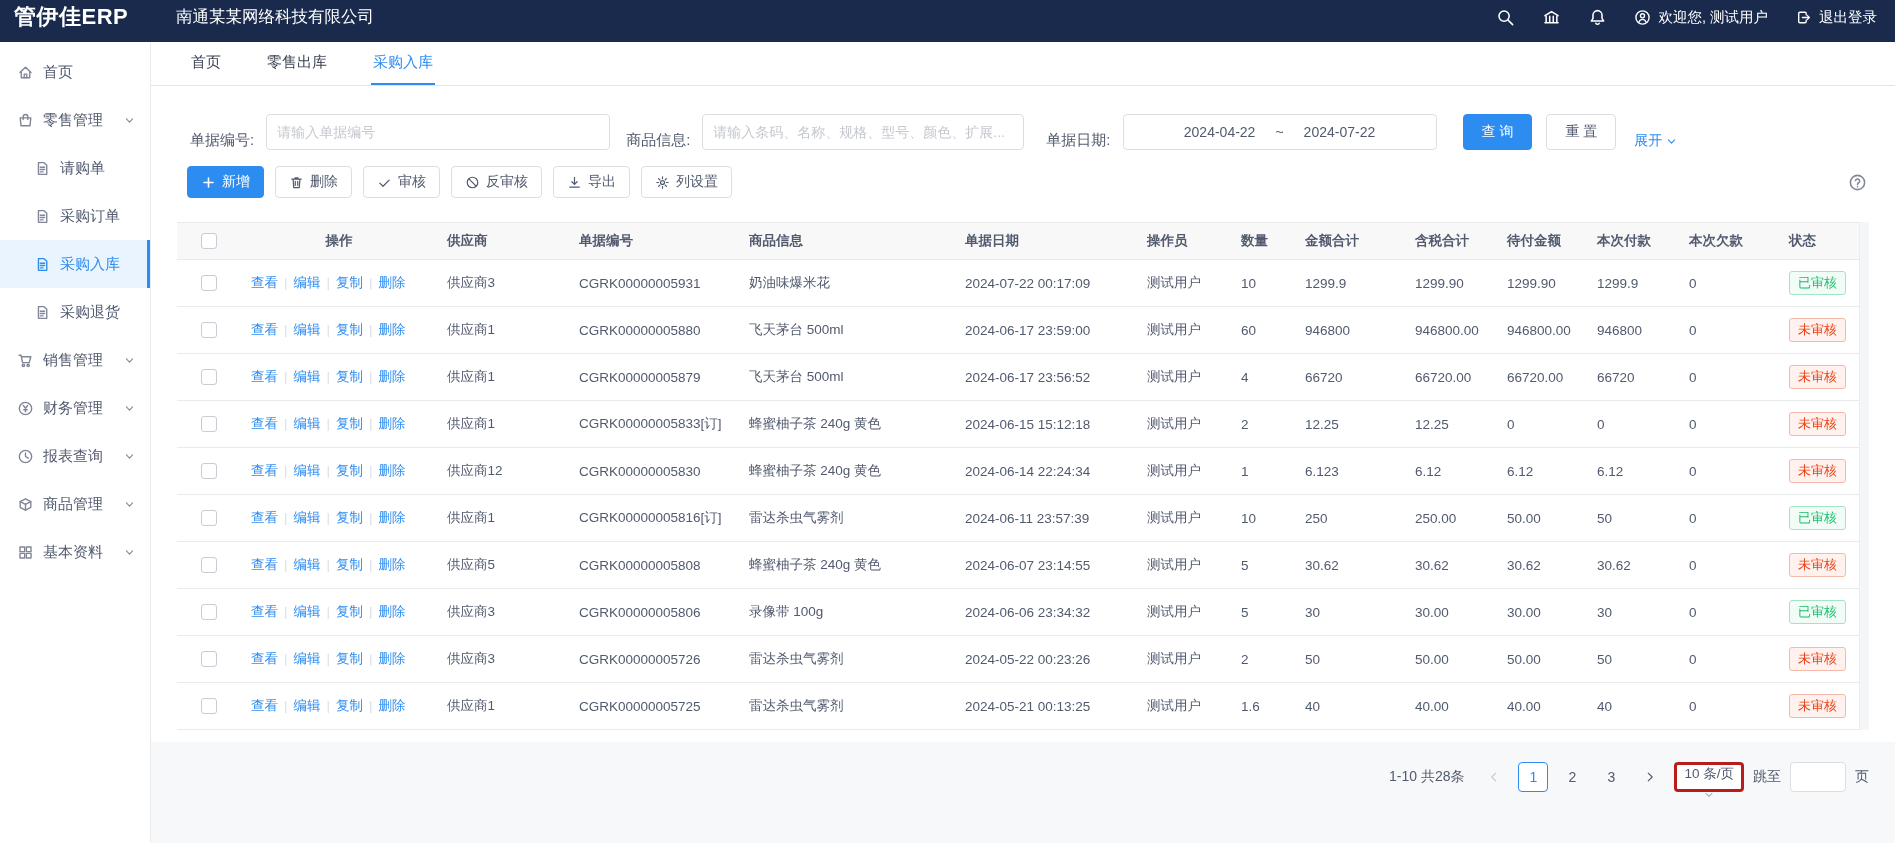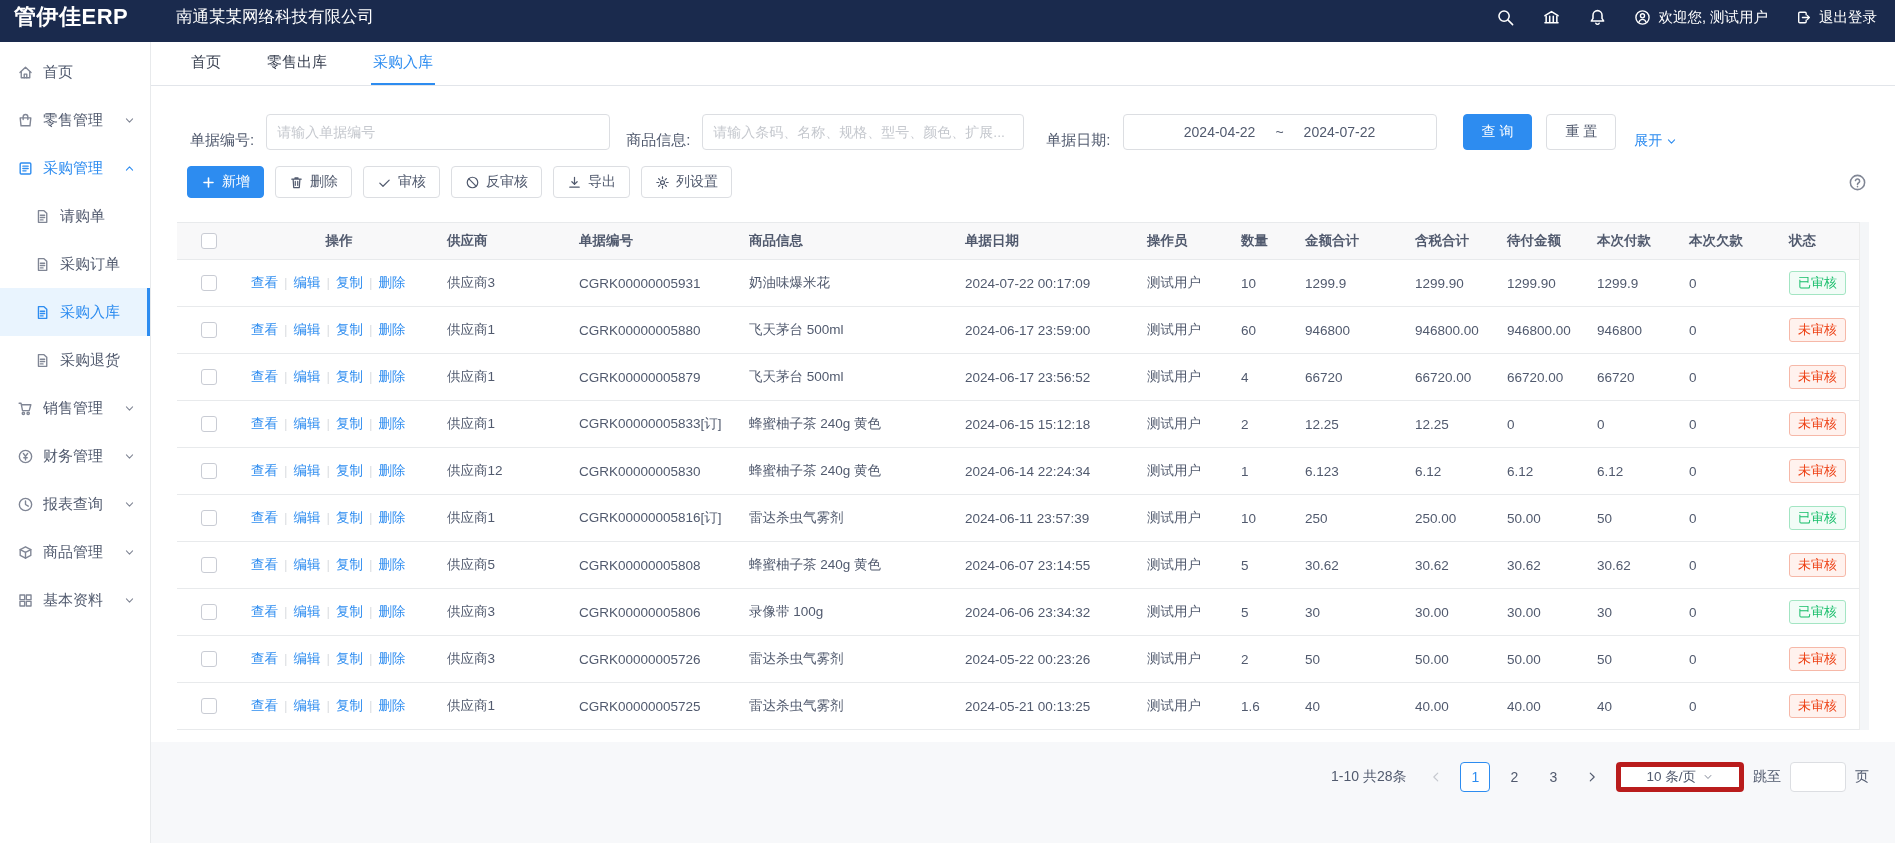--- a/index.html
+++ b/index.html
@@ -75,21 +75,21 @@
   .badge.unapproved { color:#ed4014; border-color:#f6b8a8; background:#fff2ee; }
   .vscroll { width:10px; background:#f4f6f8; border-left:1px solid #ececec; flex:none; }
 
   
   .pagination { display:flex; align-items:center; justify-content:flex-end; margin-top:20px; padding-right:26px; gap:9px; font-size:14px; color:#515a6e; }
   .pg-total { margin-right:6px; }
   .pg-btn { width:30px; height:30px; border-radius:4px; display:inline-flex; align-items:center; justify-content:center; cursor:pointer; color:#515a6e; }
   .pg-btn svg { width:14px; height:14px; }
   .pg-btn.disabled { color:#c5c8ce; cursor:default; }
   .pg-btn.page.active { border:1px solid #2d8cf0; color:#2d8cf0; background:#fff; }
-  .pg-size { height:30px; border:5px solid #b91c1c; border-radius:4px; display:inline-flex; align-items:center; gap:6px; padding:0 25px; background:#fff; cursor:pointer; font-size:13.5px; white-space:nowrap; }
+  .pg-size { height:30px; border:3px solid #b91c1c; border-radius:4px; display:inline-flex; align-items:center; gap:6px; padding:0 7px; background:#fff; cursor:pointer; font-size:13.5px; white-space:nowrap;flex-direction:column; }
   .pg-caret { width:12px; height:12px; color:#808695; }
   .pg-input { width:56px; height:30px; border:1px solid #dcdee2; border-radius:4px; outline:none; background:#fff; font-family:inherit; padding:0 6px; }
 </style>
 </head>
 <body>
 
 <div class="app">
   <header class="topbar">
     <div class="logo">管伊佳ERP</div>
     <div class="company">南通某某网络科技有限公司</div>
@@ -150,34 +150,20 @@
           <span class="icon sb-ico">
             <svg viewBox="0 0 16 16" fill="none" stroke="currentColor" stroke-width="1.3" stroke-linecap="round" stroke-linejoin="round">
               <path d="M3 5.5h10l-.8 7.5H3.8z"></path>
               <path d="M5.8 7V4.5a2.2 2.2 0 0 1 4.4 0V7"></path>
             </svg>
           </span>
           <span class="sb-label">零售管理</span>
           <span class="icon sb-caret">
             <svg viewBox="0 0 16 16" fill="none" stroke="currentColor" stroke-width="1.3" stroke-linecap="round" stroke-linejoin="round">
               <path d="M4.2 6l3.8 4 3.8-4"></path>
-            </svg>
-          </span>
-        </div>
-        <div class="sb-item sb-active-parent">
-          <span class="icon sb-ico">
-            <svg viewBox="0 0 16 16" fill="none" stroke="currentColor" stroke-width="1.3" stroke-linecap="round" stroke-linejoin="round">
-              <rect x="3" y="2.8" width="10" height="10.4" rx="1"></rect>
-              <path d="M5.5 5.8h5M5.5 8h5M5.5 10.2h3"></path>
-            </svg>
-          </span>
-          <span class="sb-label">采购管理</span>
-          <span class="icon sb-caret">
-            <svg viewBox="0 0 16 16" fill="none" stroke="currentColor" stroke-width="1.3" stroke-linecap="round" stroke-linejoin="round">
-              <path d="M4.2 10l3.8-4 3.8 4"></path>
             </svg>
           </span>
         </div>
         <div class="sb-sub">
           <span class="icon sb-ico">
             <svg viewBox="0 0 16 16" fill="none" stroke="currentColor" stroke-width="1.3" stroke-linecap="round" stroke-linejoin="round">
               <path d="M4.2 2.5h5.2L12 5v8.5H4.2z"></path>
               <path d="M6 6.8h4M6 9h4M6 11.2h2.5"></path>
             </svg>
           </span>

